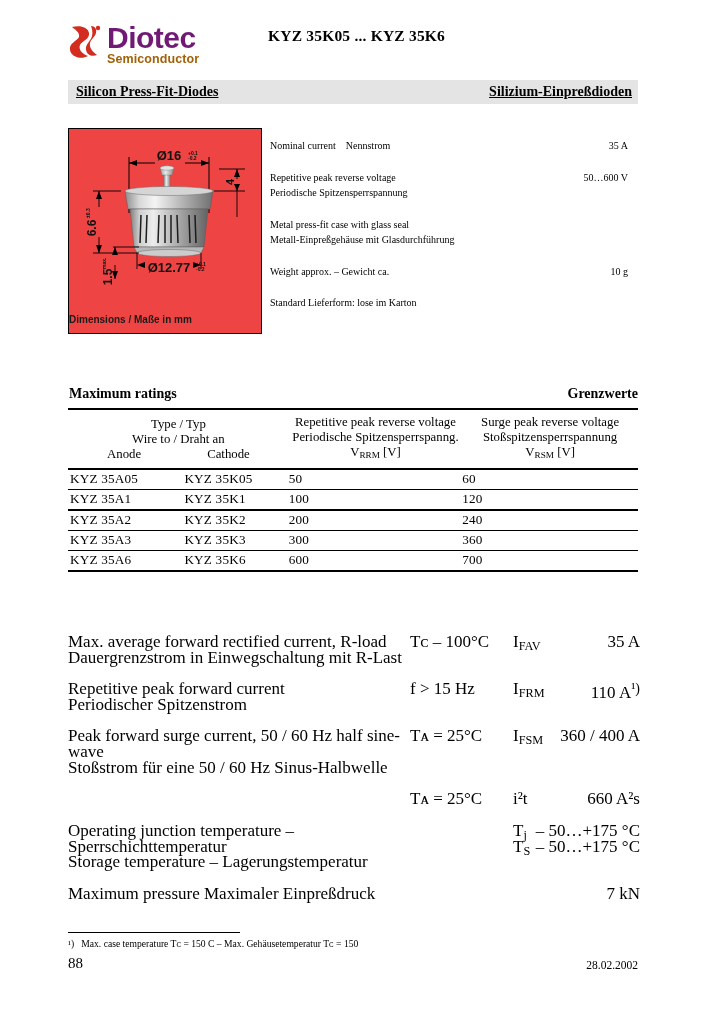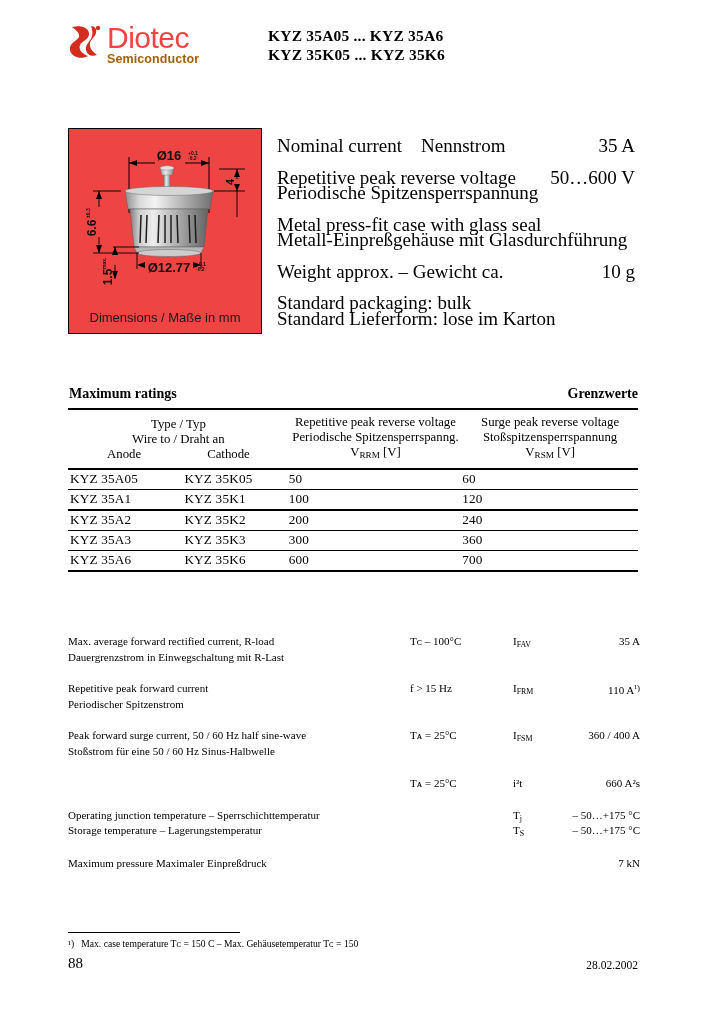--- a/index.html
+++ b/index.html
@@ -38,25 +38,25 @@
   }
   .logo-mark {
     width: 34px;
     height: 38px;
     margin-right: 5px;
     margin-top: 2px;
   }
   .logo-text-block { padding-top: 1px; }
   .logo-name {
     font-family: "Liberation Sans", sans-serif;
-    font-weight: normal;
+    font-weight: bold;
     font-size: 30px;
     line-height: 29px;
     letter-spacing: -0.5px;
-    color: #ef4444;
+    color: #701a75;
   }
   .logo-sub {
     font-family: "Liberation Sans", sans-serif;
     font-weight: bold;
     font-size: 12.5px;
     line-height: 13px;
     letter-spacing: 0.1px;
     color: #a16207;
     margin-top: 1px;
   }
@@ -101,33 +101,33 @@
     height: 204px;
     border: 1.6px solid #000;
     background: #ef4444;
   }
   .drw { position: absolute; left: 0; top: 0; width: 100%; height: 100%; }
   .drw-caption {
     position: absolute;
     left: 0;
     bottom: 8px;
     width: 100%;
-    text-align: center;
     font-family: "Liberation Sans", sans-serif;
-    font-size: 13px;
+    font-size: 10px;
     color: #1a1a1a;
+    font-weight: bold;
   }
 
   
   .speclist {
     position: absolute;
-    left: 277px;
+    left: 270px;
     top: 138px;
     width: 358px;
-    font-size: 19px;
+    font-size: 10px;
     line-height: 15.5px;
   }
   .spec-item {
     position: relative;
     margin-bottom: 13px;
   }
   .spec-item .sv {
     position: absolute;
     right: 0;
     top: 0;
@@ -181,21 +181,21 @@
   .rtable .c-vrrm   { width: 175px; }
   .rtable .c-vrsm   { width: 175px; }
   .sub { font-size: 0.72em; vertical-align: -0.25em; letter-spacing: 0; text-align: right; }
 
   
   .lowspec {
     position: absolute;
     left: 68px;
     top: 634px;
     width: 572px;
-    font-size: 11px;
+    font-size: 17px;
     line-height: 15.6px;
   }
   .ls-item {
     position: relative;
     min-height: 16px;
     margin-bottom: 14px;
   }
   .ls-desc { display: block; width: 350px; }
   .ls-cond {
     position: absolute;
@@ -283,25 +283,28 @@
         <path d="M23 2 C27 2, 29 5, 28 9 C27 13, 23 15, 22 19 C21 24, 25 28, 29 31
                  C24 33, 19 31, 18 26 C17 20, 23 17, 24 12 C25 8, 24 5, 23 2 Z" fill="#d32d1f"></path>
         <circle cx="30" cy="4" r="2.2" fill="#d32d1f"></circle>
       </svg>
       <div class="logo-text-block">
         <div class="logo-name">Diotec</div>
         <div class="logo-sub">Semiconductor</div>
       </div>
     </div>
     <div class="part-numbers">
-      <div>KYZ 35A05 ... KYZ 35A6</div>
       <div>KYZ 35K05 ... KYZ 35K6</div>
     </div>
   </div>
 
+  <div class="titlebar" style="background: rgb(228, 228, 228);">
+    <div class="tb-left">Silicon Press-Fit-Diodes</div>
+    <div class="tb-right">Silizium-Einpreßdioden</div>
+  </div>
 
   <div class="drawing-box">
     <svg class="drw" viewBox="0 0 192 204">
       <defs>
         <linearGradient id="gCap" x1="0" y1="0" x2="1" y2="0">
           <stop offset="0" stop-color="#8d8d8d"></stop>
           <stop offset="0.16" stop-color="#d8d8d8"></stop>
           <stop offset="0.34" stop-color="#f4f4f4"></stop>
           <stop offset="0.55" stop-color="#c9c9c9"></stop>
           <stop offset="0.78" stop-color="#9a9a9a"></stop>
@@ -406,21 +409,20 @@
       <span class="sl">Metal press-fit case with glass seal</span>
       <span class="sl2">Metall-Einpreßgehäuse mit Glasdurchführung</span>
     </div>
 
     <div class="spec-item" style="margin-bottom:16px;">
       <span class="sl">Weight approx. – Gewicht ca.</span>
       <span class="sv">10 g</span>
     </div>
 
     <div class="spec-item">
-      <span class="sl">Standard packaging: bulk</span>
       <span class="sl2">Standard Lieferform: lose im Karton</span>
     </div>
   </div>
 
   <div class="mr-head">
     <span class="mh-left">Maximum ratings</span>
     <span class="mh-right">Grenzwerte</span>
   </div>
 
   <table class="rtable">

